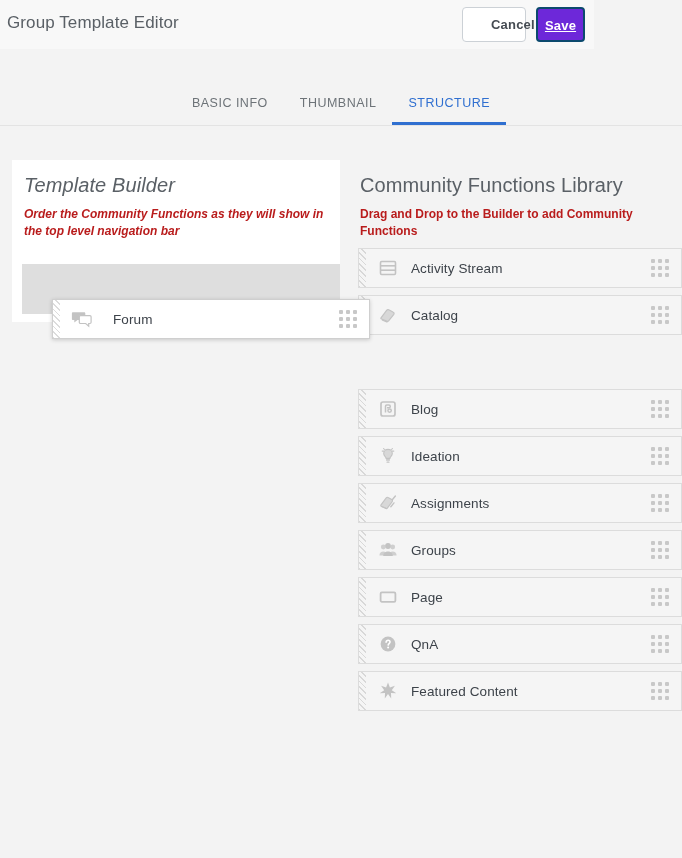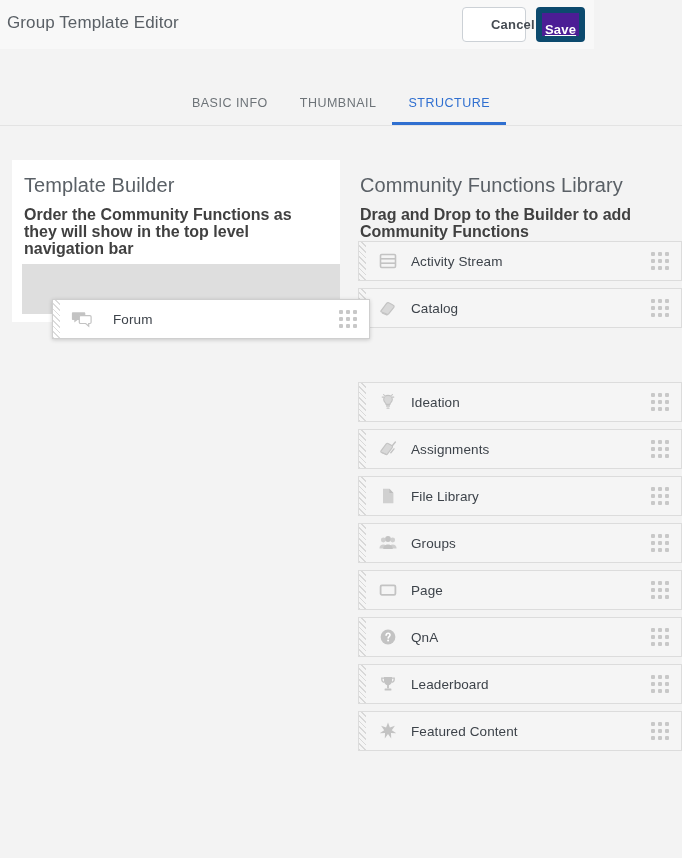--- a/index.html
+++ b/index.html
@@ -31,22 +31,22 @@
     font-size: 13px; font-weight: 700;
     border-radius: 4px; cursor: pointer;
     height: 35px; line-height: 33px;
     text-align: center; letter-spacing: 0.2px;
   }
   .btn-cancel {
     width: 64px; background: #ffffff;
     border: 1px solid #ccd1d6; color: #454b52; padding-left: 28px;
   }
   .btn-save {
-    width: 49px; background: #4c1d95;
-    border: 6px solid #0c4a6e; color: #ffffff; text-decoration: underline;
+    width: 49px; background: #6d28d9;
+    border: 2px solid #0c4a6e; color: #ffffff; text-decoration: underline;
   }
 
   
   .tabstrip {
     position: absolute; left: 0; top: 49px;
     width: 682px; height: 77px;
     background: #f3f3f3;
     border-bottom: 1px solid #e3e3e3;
   }
   .tabs {
@@ -66,47 +66,47 @@
     color: #2f6fd0;
     border-bottom-color: #2f6fd0;
   }
 
   
   .panel-title {
     font-size: 20px; font-weight: 400;
     color: #5a6066; letter-spacing: 0.1px;
   }
   .panel-sub {
-    font-size: 16px; font-weight: 700;
-    color: #404040; line-height: 17px;
+    font-size: 12px; font-weight: 700;
+    color: #b91c1c; line-height: 17px;
     margin-top: 9px;
   }
 
   .builder-panel {
     position: absolute; left: 12px; top: 160px;
     width: 328px; height: 162px;
     background: #ffffff;
   }
-  .builder-inner { padding: 14px 12px 0 12px; }
+  .builder-inner { padding: 14px 12px 0 12px; font-style: italic; }
   .drop-placeholder {
     position: absolute; left: 10px; top: 104px;
     width: 318px; height: 50px;
     background: #dedede;
   }
 
   .library-panel {
     position: absolute; left: 358px; top: 160px;
     width: 324px;
   }
   .library-inner { padding: 14px 2px 0 2px; }
 
   
   .fn-list {
     position: relative;
-    margin-top: 1px;
+    margin-top: 8px;
   }
   .fn-item {
     position: relative;
     height: 40px;
     background: #f5f5f5;
     border: 1px solid #dcdcdc;
     display: flex; align-items: center;
     margin-bottom: 7px;
     cursor: grab;
   }
@@ -258,20 +258,42 @@
           <i></i>
           <i></i>
           <i></i>
           <i></i>
           <i></i>
         </span>
     </div>
 
     <div class="fn-gap"></div>
 
+    <div class="fn-item">
+      <span class="hatch"></span>
+      <span class="fn-icon">
+        <svg width="20" height="20" viewBox="0 0 20 20">
+            <rect x="3" y="3" width="14" height="14" rx="2" fill="none" stroke="#c3c3c3" stroke-width="1.7"></rect>
+            <path d="M7.5 13.5V7.2c0-.7.6-1.2 1.3-1.2h2.1c.8 0 1.4.6 1.4 1.4 0 .8-.6 1.4-1.4 1.4H9" fill="none" stroke="#c3c3c3" stroke-width="1.5"></path>
+            <circle cx="11.6" cy="11.6" r="1.7" fill="none" stroke="#c3c3c3" stroke-width="1.5"></circle>
+          </svg>
+      </span>
+      <span class="fn-label">Blog</span>
+      <span class="fn-handle">
+          <i></i>
+          <i></i>
+          <i></i>
+          <i></i>
+          <i></i>
+          <i></i>
+          <i></i>
+          <i></i>
+          <i></i>
+        </span>
+    </div>
 
     <div class="fn-item">
       <span class="hatch"></span>
       <span class="fn-icon">
         <svg width="20" height="20" viewBox="0 0 20 20">
             <path d="M10 3.4c2.4 0 4.3 1.8 4.3 4 0 1.5-.8 2.4-1.5 3.2-.5.6-.9 1.1-.9 1.8H8.1c0-.7-.4-1.2-.9-1.8-.7-.8-1.5-1.7-1.5-3.2 0-2.2 1.9-4 4.3-4z" fill="#d8d8d8" stroke="#c3c3c3" stroke-width="1.1"></path>
             <rect x="8.1" y="13.2" width="3.8" height="1.5" fill="#c3c3c3"></rect>
             <rect x="8.5" y="15.4" width="3" height="1.4" rx=".6" fill="#c3c3c3"></rect>
             <path d="M5.5 2.6l1.5 1M14.5 2.6l-1.5 1M4.2 5.1h1.6M15.8 5.1h-1.6" stroke="#c3c3c3" stroke-width="1.1" stroke-linecap="round"></path>
           </svg>
@@ -308,41 +330,20 @@
           <i></i>
           <i></i>
           <i></i>
           <i></i>
           <i></i>
           <i></i>
         </span>
     </div>
 
 
-    <div class="fn-item">
-      <span class="hatch"></span>
-      <span class="fn-icon">
-        <svg width="20" height="20" viewBox="0 0 20 20">
-            <path d="M5 2.8h6.4L15.4 7v10.2H5z" fill="#d0d0d0"></path>
-            <path d="M11.4 2.8 15.4 7h-4z" fill="#bdbdbd"></path>
-          </svg>
-      </span>
-      <span class="fn-label">File Library</span>
-      <span class="fn-handle">
-          <i></i>
-          <i></i>
-          <i></i>
-          <i></i>
-          <i></i>
-          <i></i>
-          <i></i>
-          <i></i>
-          <i></i>
-        </span>
-    </div>
 
     <div class="fn-item">
       <span class="hatch"></span>
       <span class="fn-icon">
         <svg width="20" height="20" viewBox="0 0 20 20">
             <circle cx="5.3" cy="7" r="2.4" fill="#cfcfcf"></circle>
             <circle cx="14.7" cy="7" r="2.4" fill="#cfcfcf"></circle>
             <circle cx="10" cy="6" r="2.9" fill="#c3c3c3"></circle>
             <path d="M1.4 15.4c0-2.3 1.8-3.9 3.9-3.9s3.9 1.6 3.9 3.9z" fill="#cfcfcf"></path>
             <path d="M10.8 15.4c0-2.3 1.8-3.9 3.9-3.9s3.9 1.6 3.9 3.9z" fill="#cfcfcf"></path>
@@ -400,43 +401,20 @@
           <i></i>
           <i></i>
           <i></i>
           <i></i>
           <i></i>
           <i></i>
           <i></i>
         </span>
     </div>
 
-    <div class="fn-item">
-      <span class="hatch"></span>
-      <span class="fn-icon">
-        <svg width="20" height="20" viewBox="0 0 20 20">
-            <path d="M6 3h8v4.2c0 2.2-1.8 4-4 4s-4-1.8-4-4z" fill="#c3c3c3"></path>
-            <path d="M6 4.2H3.8v1.3c0 1.5 1 2.6 2.4 2.8M14 4.2h2.2v1.3c0 1.5-1 2.6-2.4 2.8" fill="none" stroke="#c3c3c3" stroke-width="1.3"></path>
-            <rect x="9.1" y="11" width="1.8" height="3.4" fill="#c3c3c3"></rect>
-            <rect x="6.6" y="14.4" width="6.8" height="2.1" rx=".5" fill="#c3c3c3"></rect>
-          </svg>
-      </span>
-      <span class="fn-label">Leaderboard</span>
-      <span class="fn-handle">
-          <i></i>
-          <i></i>
-          <i></i>
-          <i></i>
-          <i></i>
-          <i></i>
-          <i></i>
-          <i></i>
-          <i></i>
-        </span>
-    </div>
 
     <div class="fn-item">
       <span class="hatch"></span>
       <span class="fn-icon">
         <svg width="20" height="20" viewBox="0 0 20 20">
             <path d="M10 1.6l1.9 5 5-1.9-3.1 4.5 4.5 3.1-5.3-.2.2 5.3-3.2-4.3-3.2 4.3.2-5.3-5.3.2 4.5-3.1L3.1 4.7l5 1.9z" fill="#c3c3c3"></path>
           </svg>
       </span>
       <span class="fn-label">Featured Content</span>
       <span class="fn-handle">

